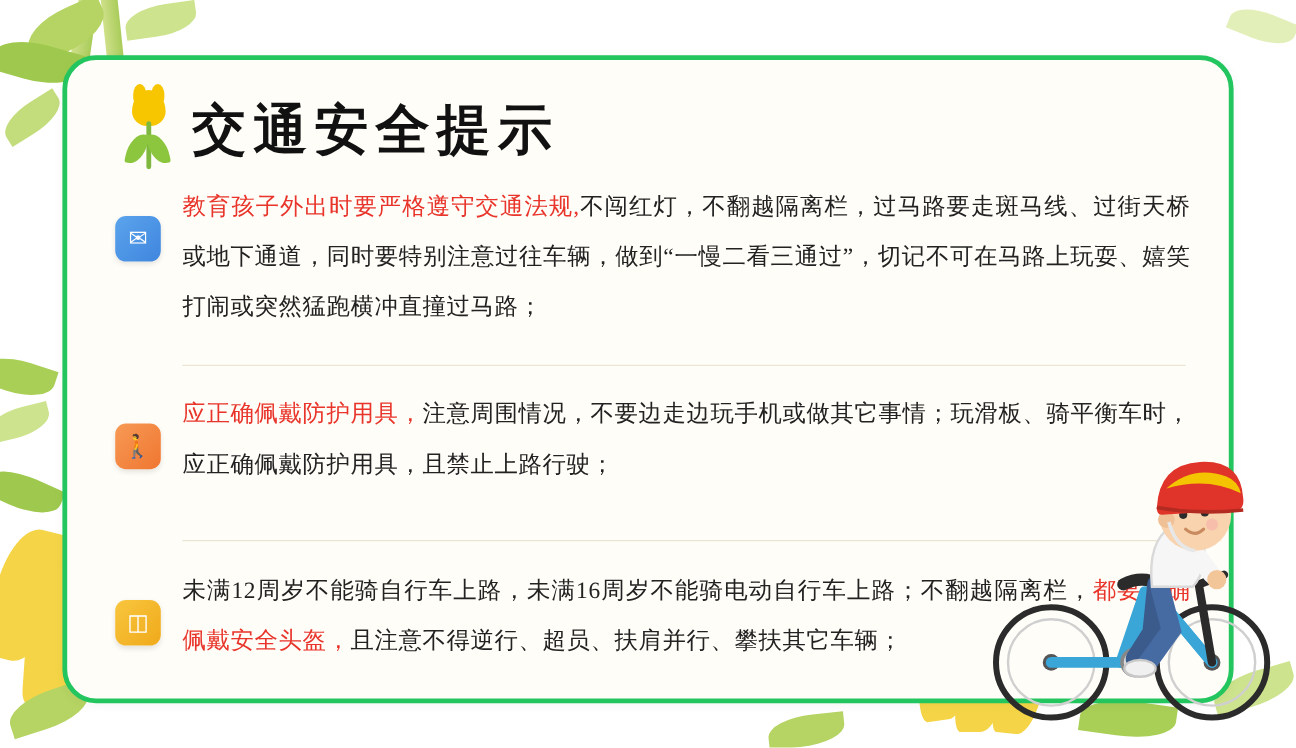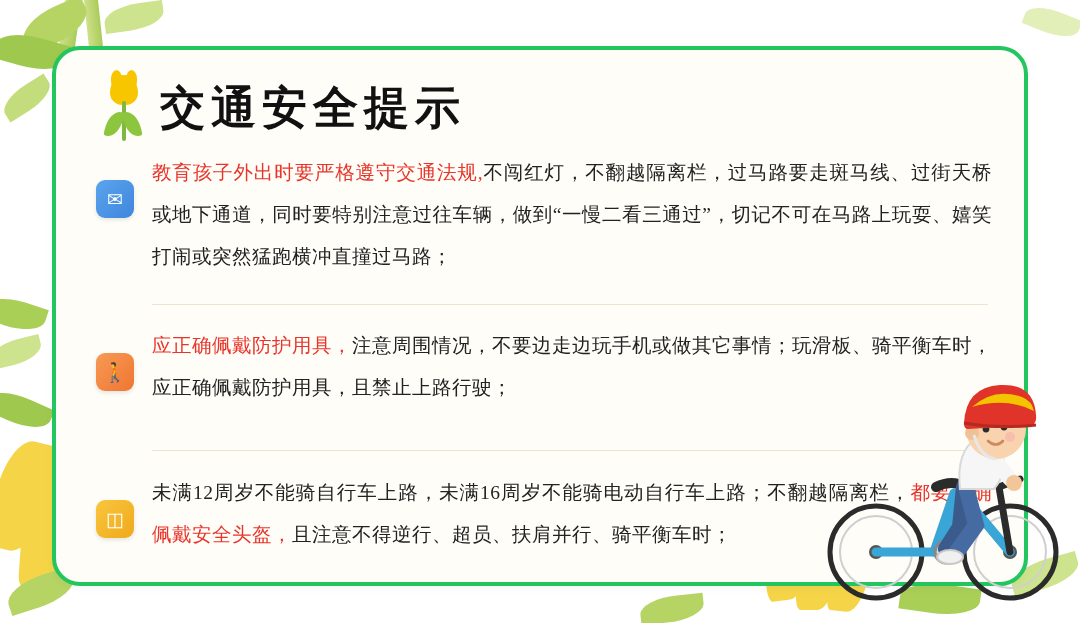--- a/index.html
+++ b/index.html
@@ -254,21 +254,21 @@
       </div>
     </div>
 
     <div class="divider d2"></div>
 
     <div class="tip-row r3">
       <div class="tip-icon" style="background:linear-gradient(135deg,#f8c63e,#f0a91b);">
         <div class="glyph">◫</div>
       </div>
       <div class="tip-text">
-        <span>未满12周岁不能骑自行车上路，未满16周岁不能骑电动自行车上路；不翻越隔离栏，</span><span class="hl">都要正确佩戴安全头盔，</span><span>且注意不得逆行、超员、扶肩并行、骑平衡车时；</span>
+        <span>未满12周岁不能骑自行车上路，未满16周岁不能骑电动自行车上路；不翻越隔离栏，</span><span class="hl">都要正确佩戴安全头盔，</span><span>且注意不得逆行、超员、扶肩并行、攀扶其它车辆；</span>
       </div>
     </div>
   </div>
 
   <svg id="cyclist" viewBox="0 0 260 250">
 
     <circle cx="62" cy="185" r="46" fill="none" stroke="#2b2b2b" stroke-width="5"></circle>
     <circle cx="62" cy="185" r="36" fill="none" stroke="#cfcfcf" stroke-width="2"></circle>
     <circle cx="62" cy="185" r="7" fill="#555"></circle>
 

